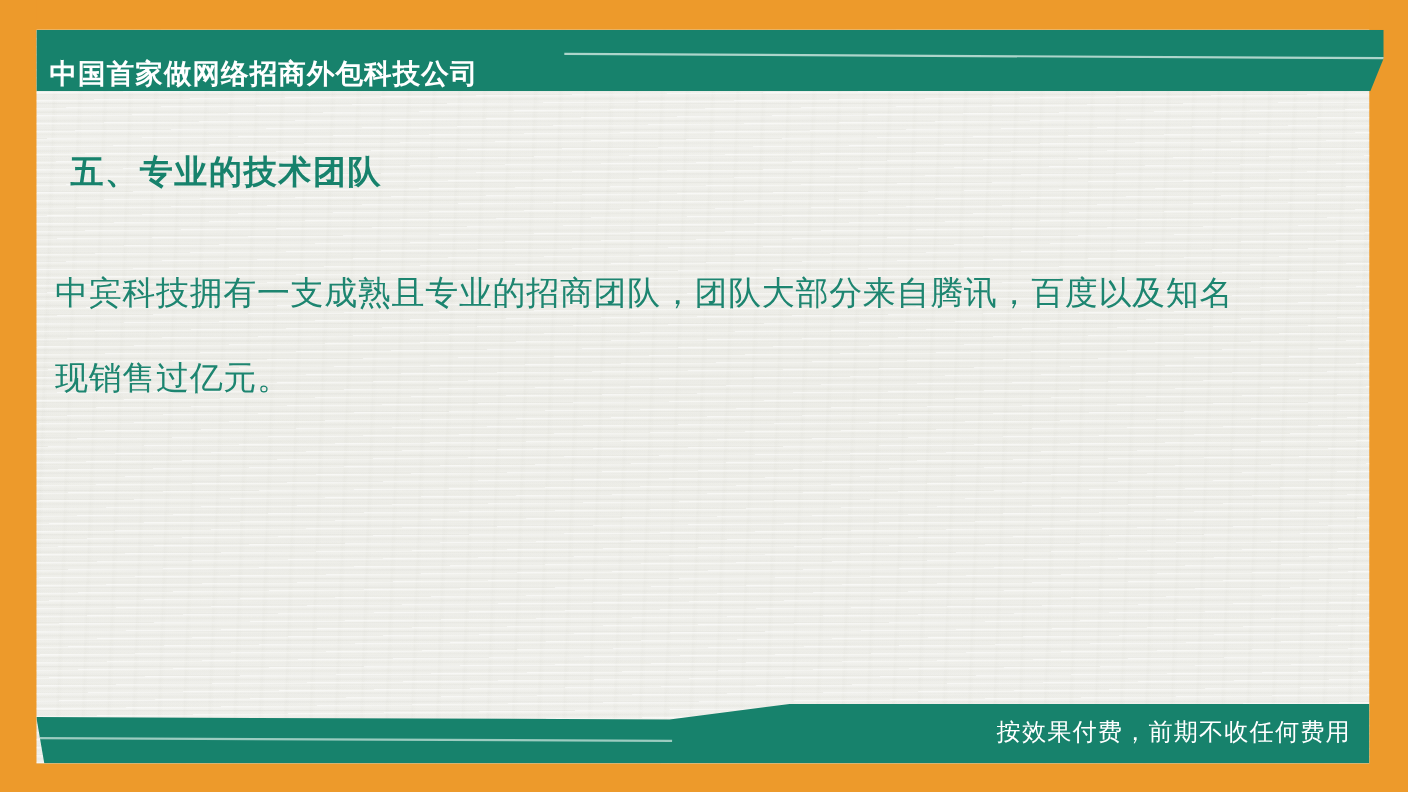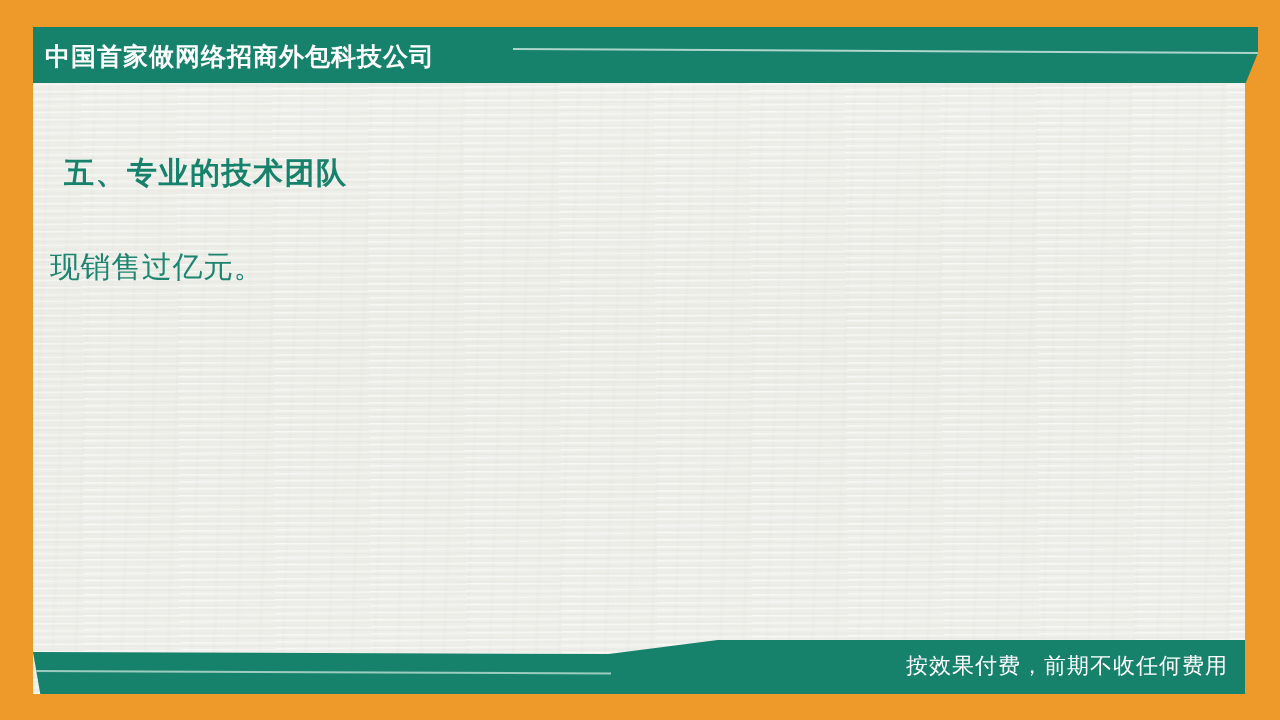--- a/index.html
+++ b/index.html
@@ -87,21 +87,21 @@
     top: 21px;
     width: 780px;
     height: 2px;
     background: rgba(200, 228, 220, 0.85);
     transform: rotate(0.30deg);
     transform-origin: left center;
   }
   .header-title {
     position: absolute;
     left: 45px;
-    top: 34px;
+    top: 45px;
     font-size: 25px;
     font-weight: bold;
     color: #FFFFFF;
     letter-spacing: 1px;
     line-height: 44px;
     white-space: nowrap;
   }
 
   
   .frame-right {
@@ -134,21 +134,21 @@
     bottom: 0;
     width: 1280px;
     height: 26px;
     background: #ED9A2B;
   }
 
   
   .section-heading {
     position: absolute;
     left: 64px;
-    top: 153px;
+    top: 136px;
     font-size: 30px;
     font-weight: bold;
     color: #17826C;
     letter-spacing: 1.5px;
     white-space: nowrap;
   }
 
   
   .body-copy {
     position: absolute;
@@ -223,20 +223,21 @@
   <div class="frame-right"></div>
   <div class="frame-bottom"></div>
 
   <div class="header-band"></div>
   <div class="header-band-line"></div>
   <div class="header-title">中国首家做网络招商外包科技公司</div>
 
   <div class="section-heading">五、专业的技术团队</div>
 
   <div class="body-copy">
+    <p>中宾科技拥有一支成熟且专业的招商团队，团队大部分来自腾讯，百度以及知名</p>
     <p>现销售过亿元。</p>
   </div>
 
   <div class="footer-band"></div>
   <div class="footer-band-line"></div>
   <div class="footer-text">按效果付费，前期不收任何费用</div>
 
 </div>
 
 </body></html>

